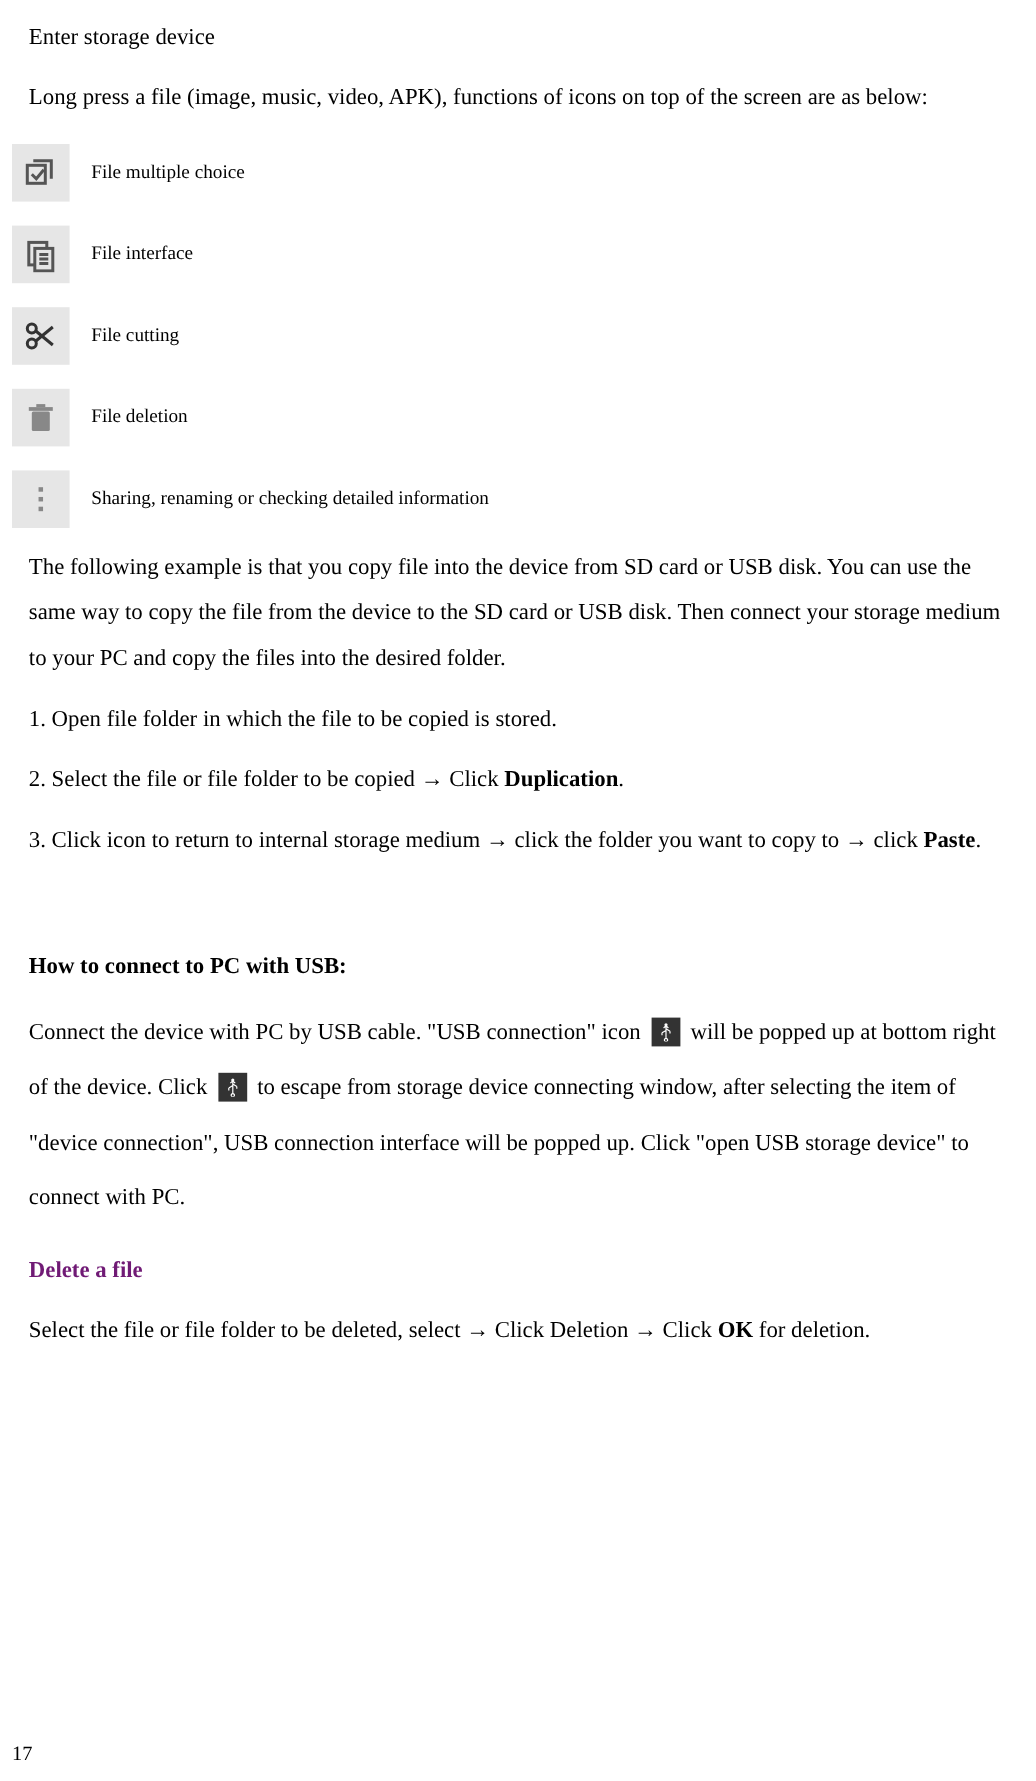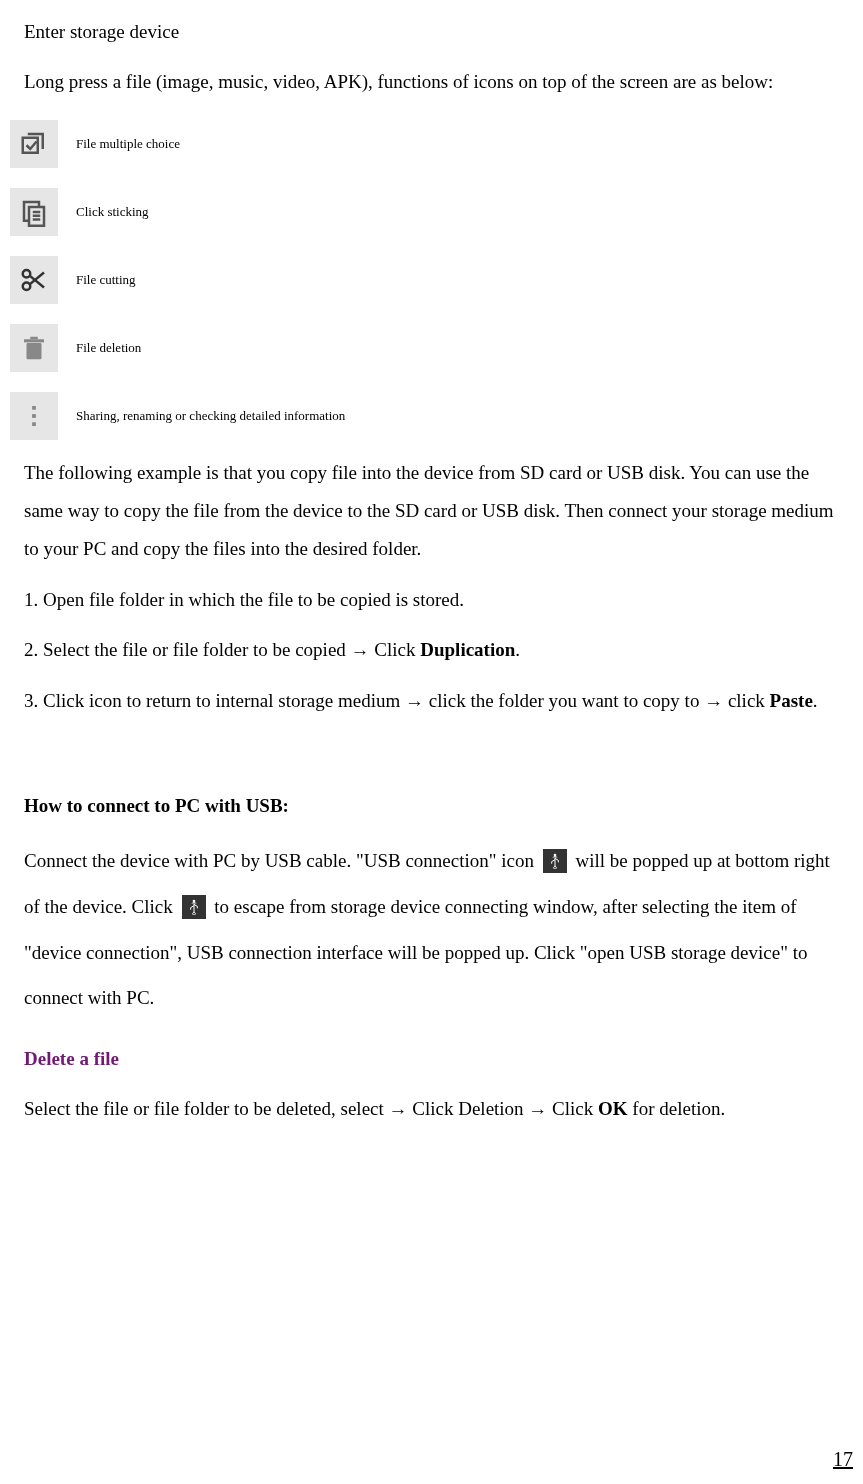--- a/index.html
+++ b/index.html
@@ -20,43 +20,42 @@
     align-items: center;
     justify-content: center;
     margin-right: 18px;
   }
   .icon-box svg { width: 30px; height: 30px; }
   .icon-row {
     display: flex;
     align-items: center;
     margin: 20px 0;
   }
-  .icon-label { font-size: 13px; text-align: center; }
+  .icon-label { font-size: 16px; text-align: center; }
   .small-icon {
     display: inline-flex;
     width: 24px;
     height: 24px;
     background: #333;
     vertical-align: middle;
     align-items: center;
     justify-content: center;
     margin: 0 4px;
     position: relative;
     top: -2px;
   }
   .small-icon svg { width: 16px; height: 16px; fill: #fff; }
   .bold { font-weight: bold; }
   .blue { color: #701a75; font-weight: bold; }
   .page-num {
     position: absolute;
     bottom: 20px;
     width: 843px;
-    text-align: right;
-    font-size: 20px;
-    text-decoration: underline;
+    text-align: left;
+    font-size: 17px;
   }
   .page-wrap { position: relative; min-height: 1484px; }
   p { margin: 0; }
   .para { margin: 14px; }
   .spaced { margin-top: 38px; }
   .numbered { margin-top: 8px; }
   .sect { margin-top: 68px; }
 </style>
 </head>
 <body>
@@ -80,21 +79,21 @@
 <div class="icon-row">
   <span class="icon-box">
     <svg viewBox="0 0 24 24" fill="none" stroke="#555" stroke-width="2">
       <rect x="4" y="4" width="12" height="15"></rect>
       <rect x="8" y="8" width="12" height="15" fill="#e6e6e6"></rect>
       <line x1="11" y1="12" x2="17" y2="12"></line>
       <line x1="11" y1="15" x2="17" y2="15"></line>
       <line x1="11" y1="18" x2="17" y2="18"></line>
     </svg>
   </span>
-  <span class="icon-label">Click sticking</span>
+  <span class="icon-label">File interface</span>
 </div>
 
 <div class="icon-row">
   <span class="icon-box">
     <svg viewBox="0 0 24 24" fill="none" stroke="#333" stroke-width="2">
       <circle cx="6" cy="7" r="3"></circle>
       <circle cx="6" cy="17" r="3"></circle>
       <line x1="8.5" y1="8.5" x2="20" y2="18"></line>
       <line x1="8.5" y1="15.5" x2="20" y2="6"></line>
     </svg>

